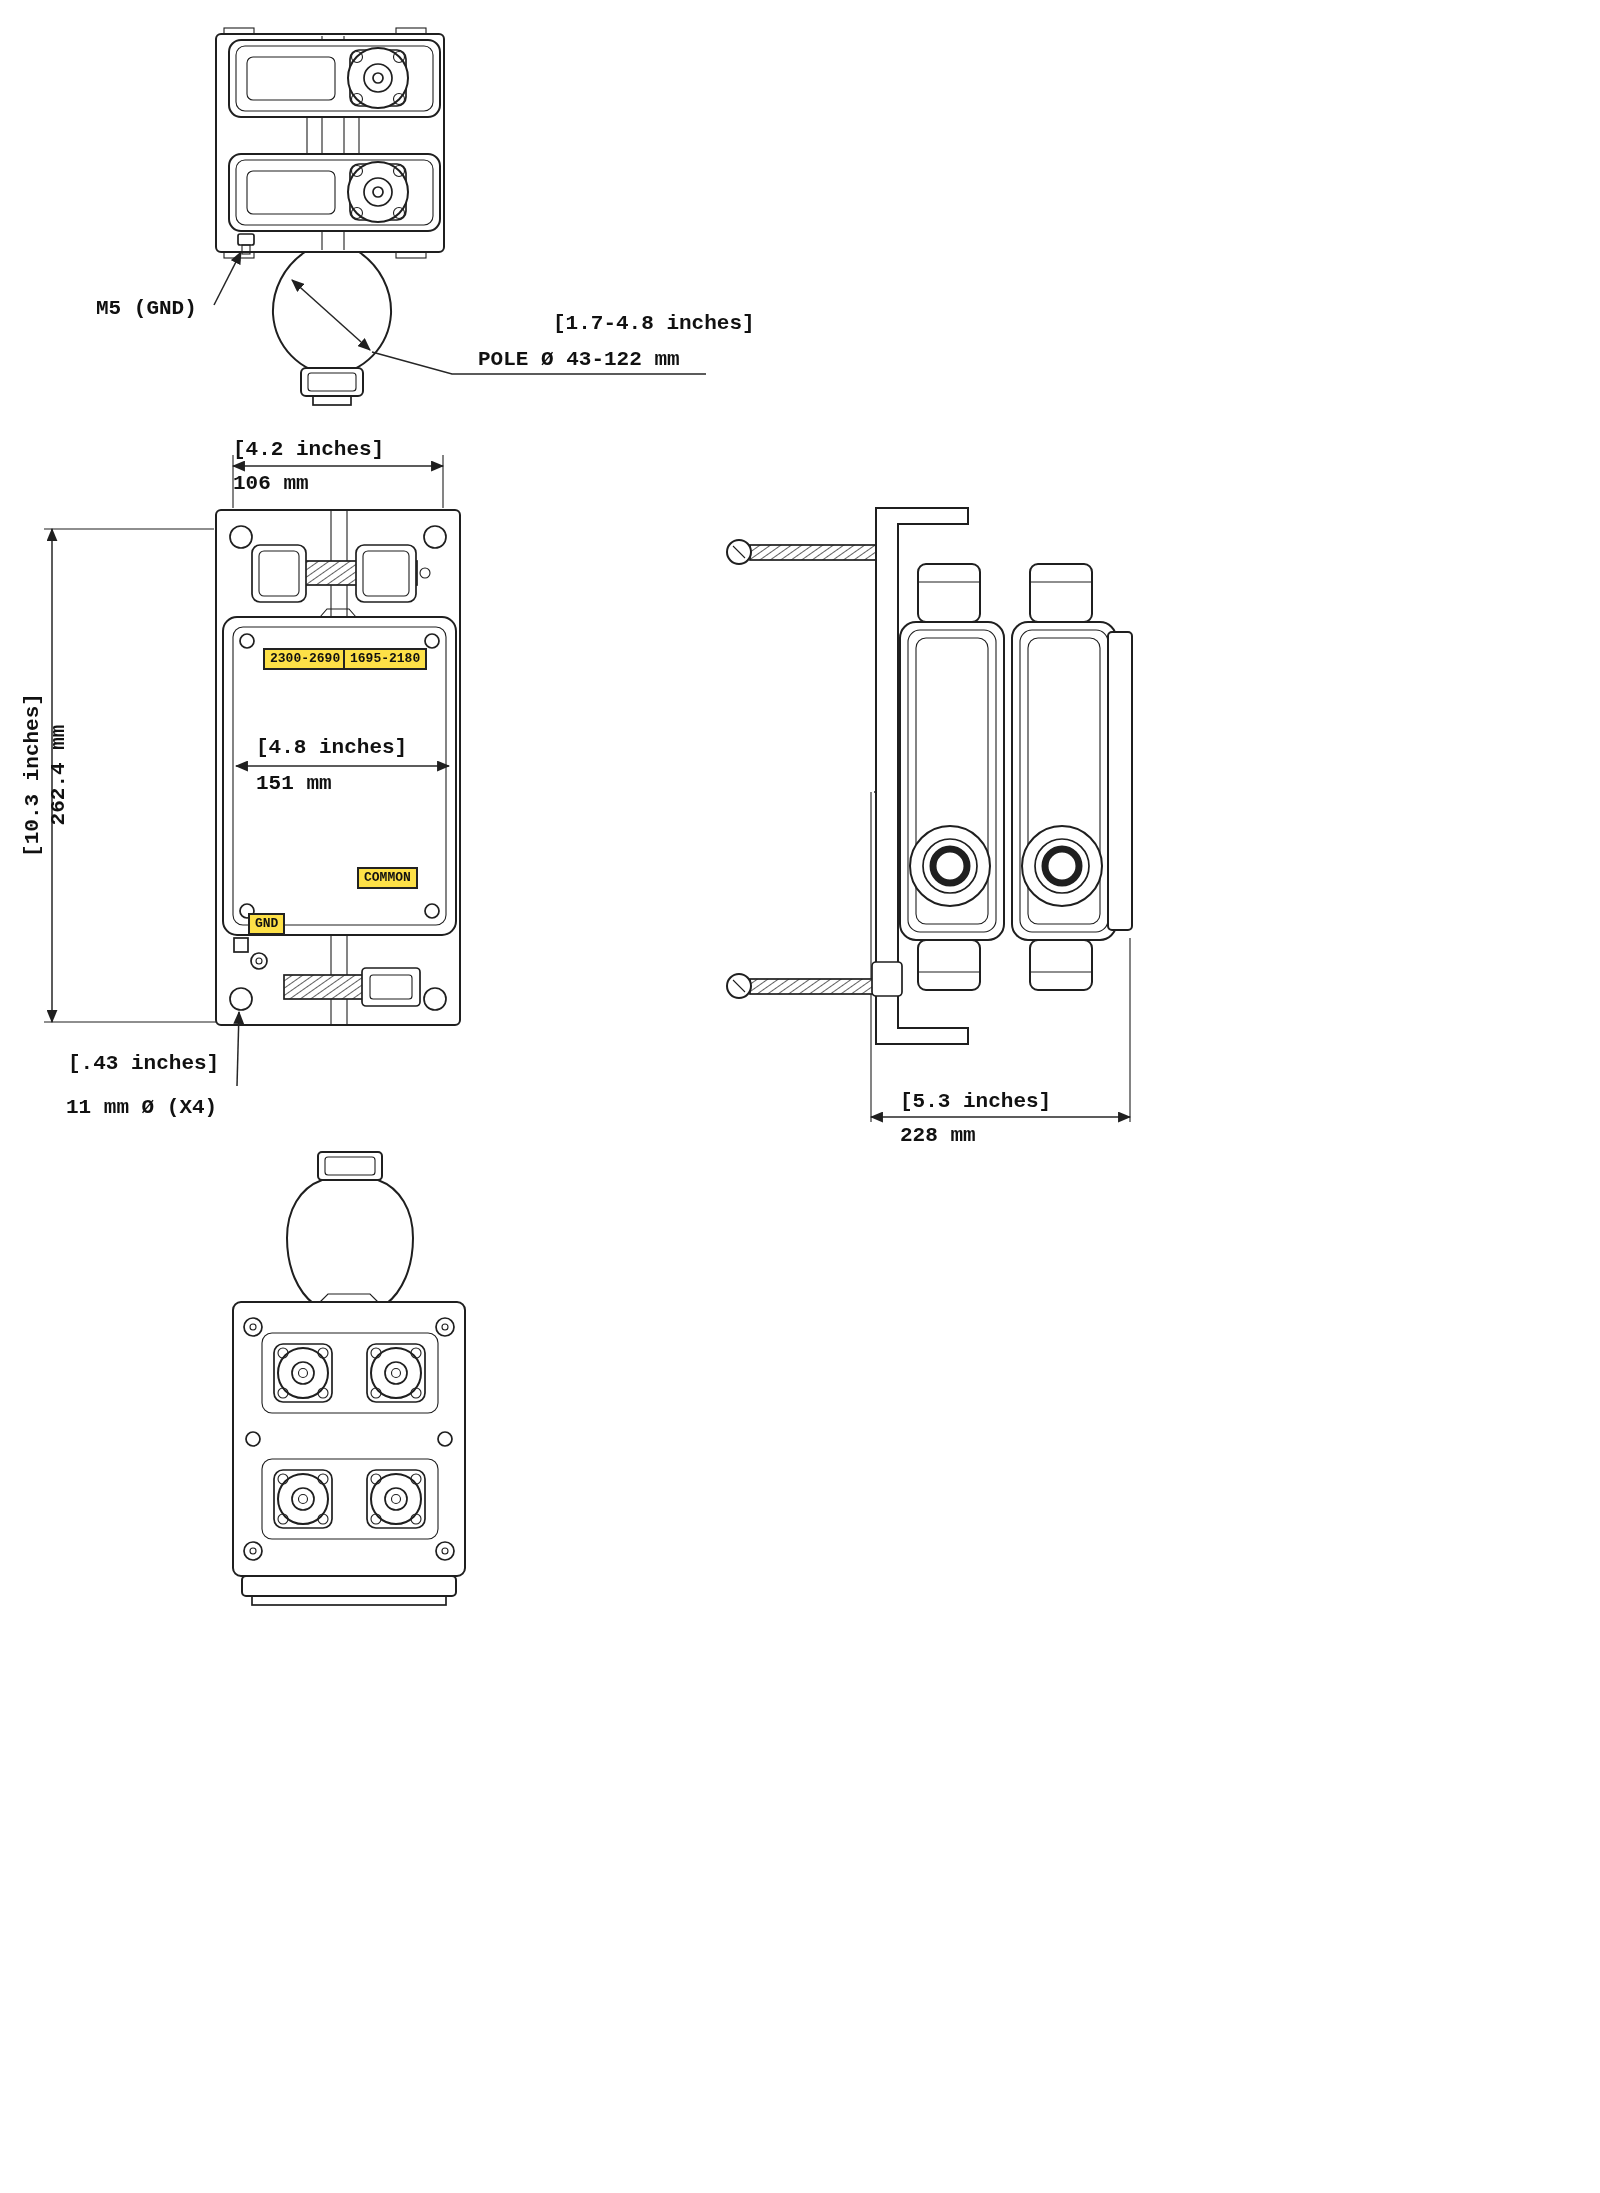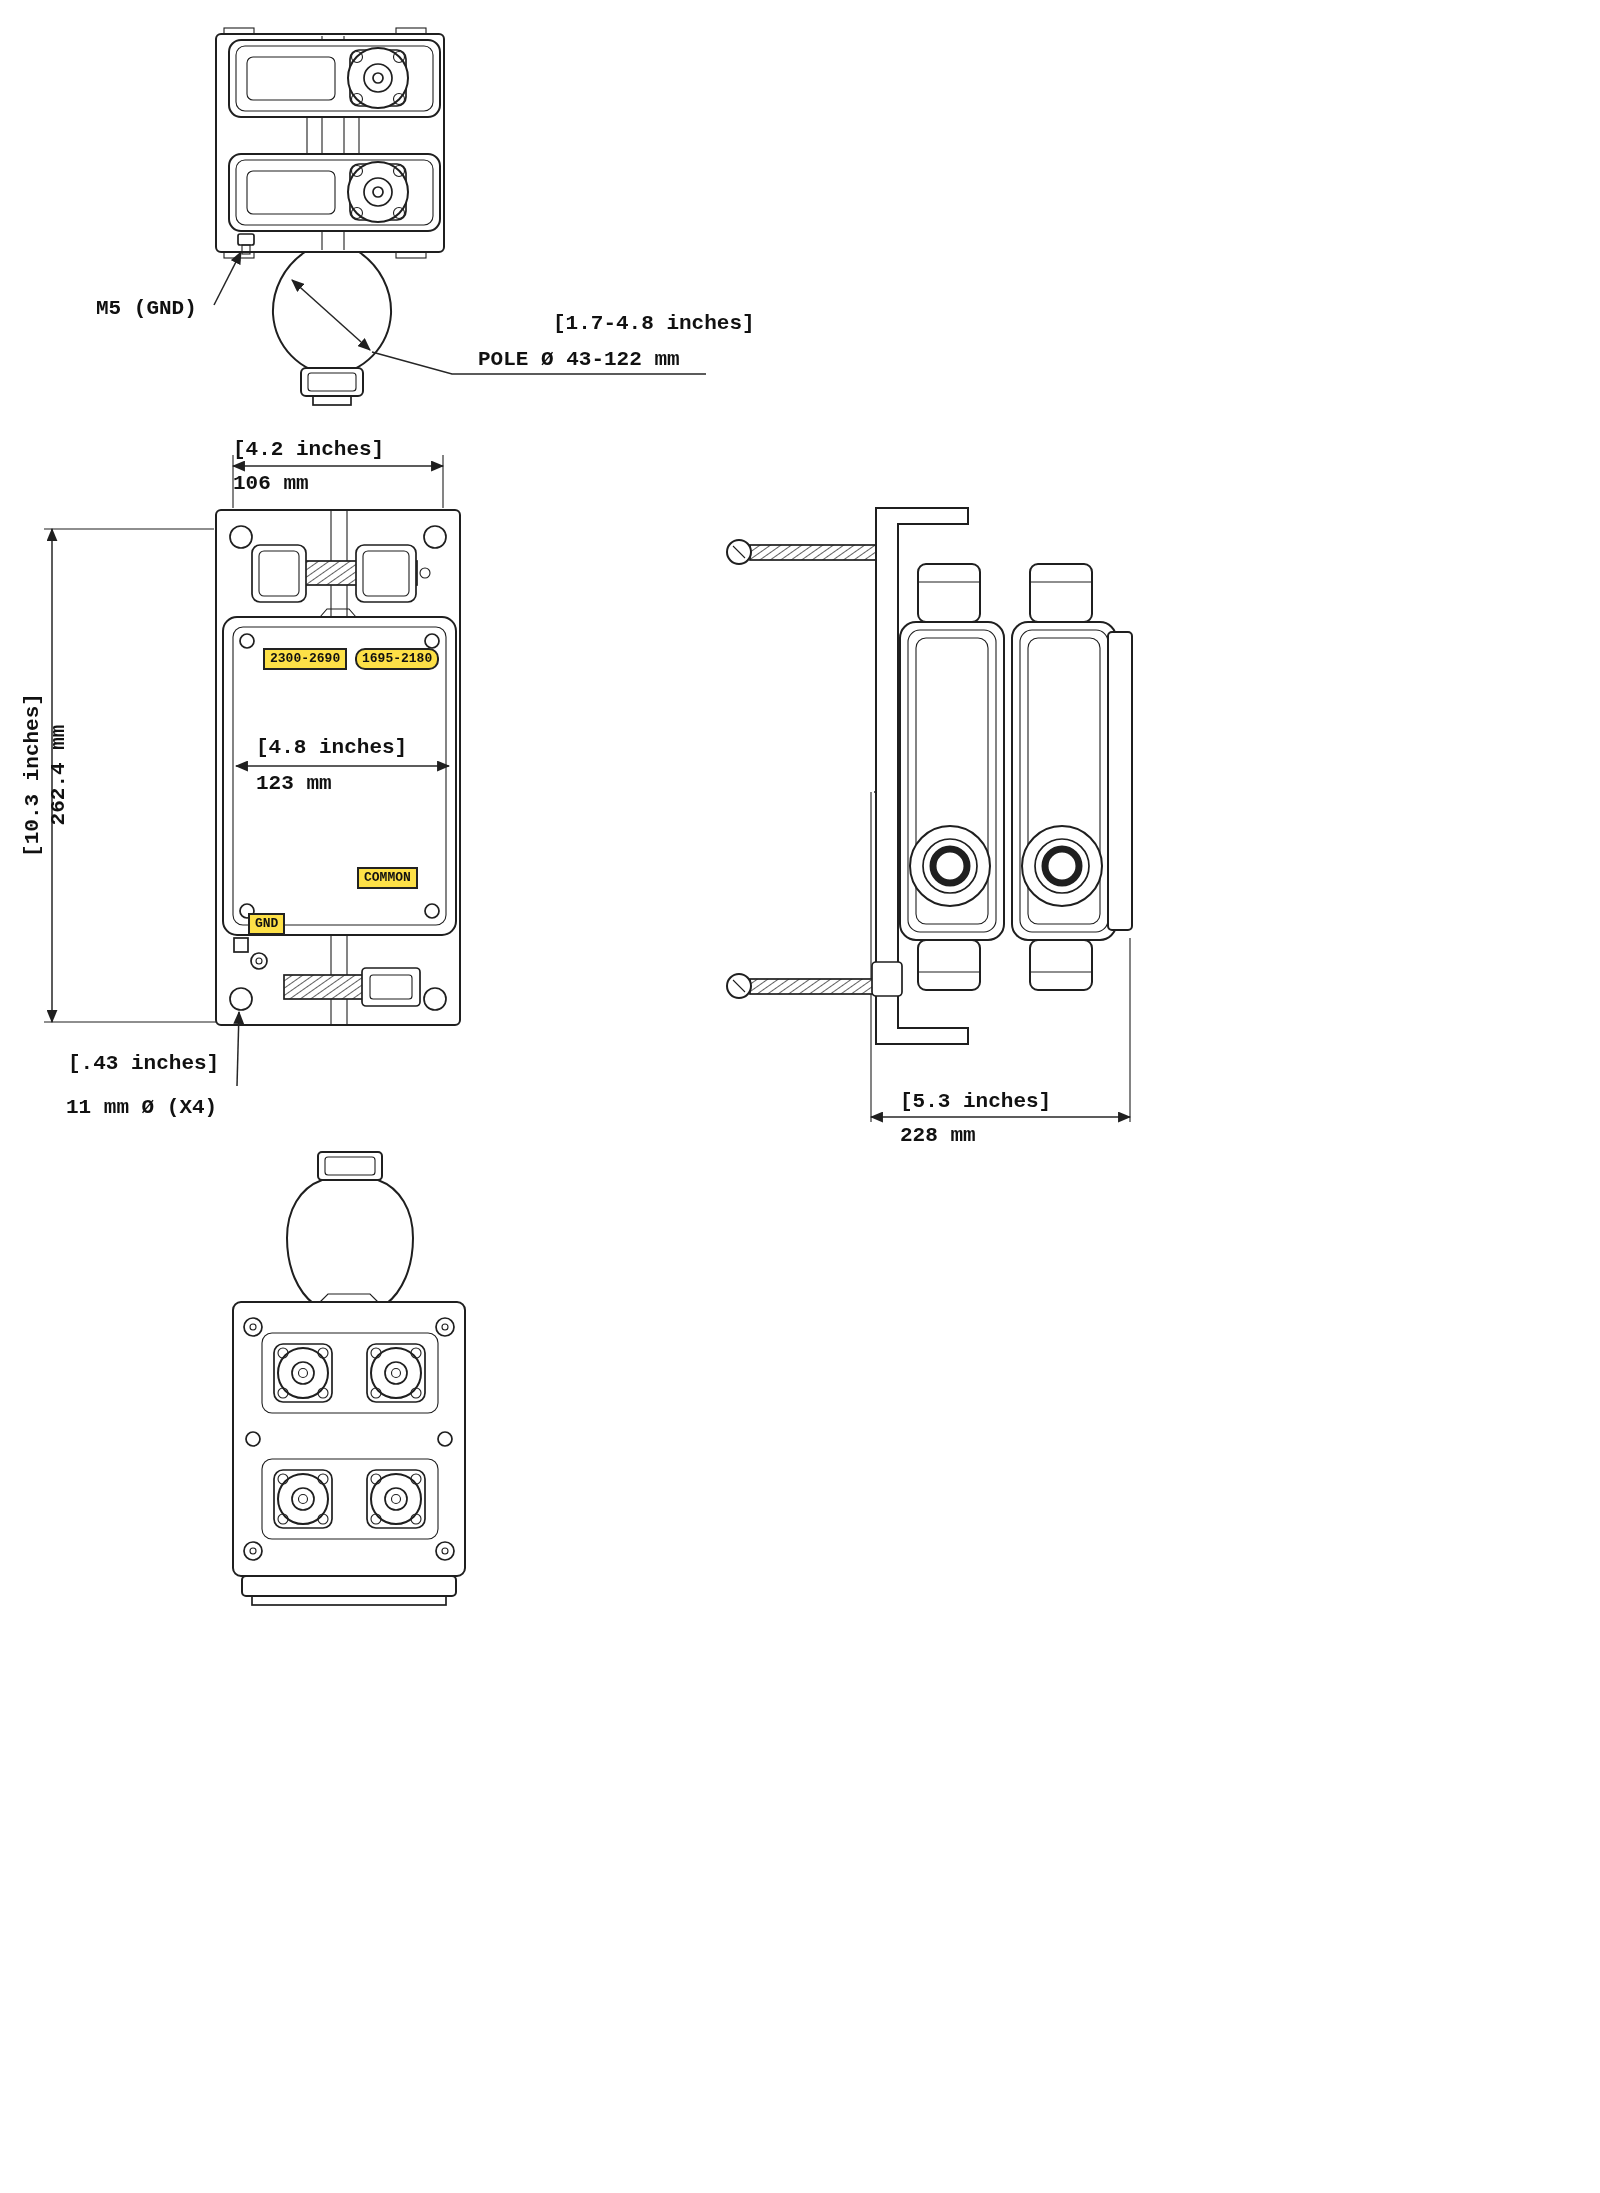--- a/index.html
+++ b/index.html
@@ -317,24 +317,24 @@
 
 <div class="lbl ctr" style="left:233px; top:438px; width:210px;">[4.2 inches]</div>
 <div class="lbl ctr" style="left:233px; top:472px; width:190px;">106 mm</div>
 
 <div class="rot">
   <div>[10.3 inches]</div>
   <div>262.4 mm</div>
 </div>
 
 <div class="boxlbl" style="left:263px; top:648px;">2300-2690</div>
-<div class="boxlbl" style="left:355px; top:648px;border-radius:10px;">1695-2180</div>
+<div class="boxlbl" style="left:343px; top:648px;">1695-2180</div>
 
 <div class="lbl ctr" style="left:256px; top:736px; width:170px;">[4.8 inches]</div>
-<div class="lbl ctr" style="left:256px; top:772px; width:170px;">123 mm</div>
+<div class="lbl ctr" style="left:256px; top:772px; width:170px;">151 mm</div>
 
 <div class="boxlbl" style="left:248px; top:913px;">GND</div>
 <div class="boxlbl" style="left:357px; top:867px;">COMMON</div>
 
 <div class="lbl" style="left:68px; top:1052px;">[.43 inches]</div>
 <div class="lbl" style="left:66px; top:1096px;">11 mm Ø (X4)</div>
 
 <div class="lbl ctr" style="left:900px; top:1090px; width:200px;">[5.3 inches]</div>
 <div class="lbl ctr" style="left:900px; top:1124px; width:200px;">228 mm</div>
 

